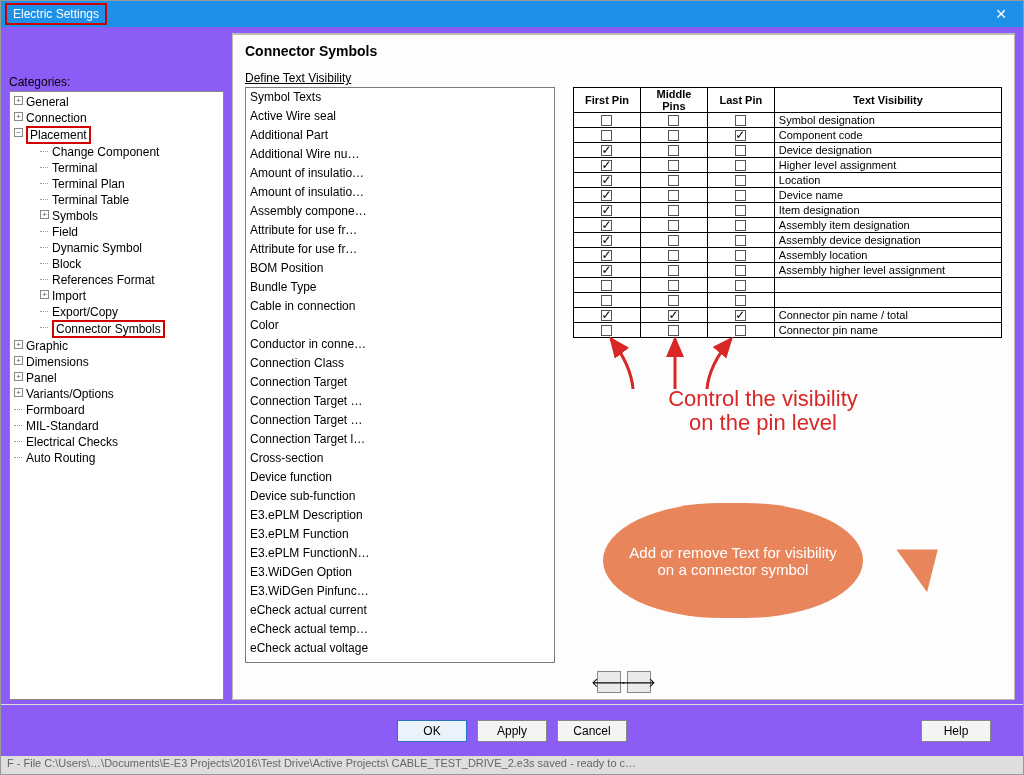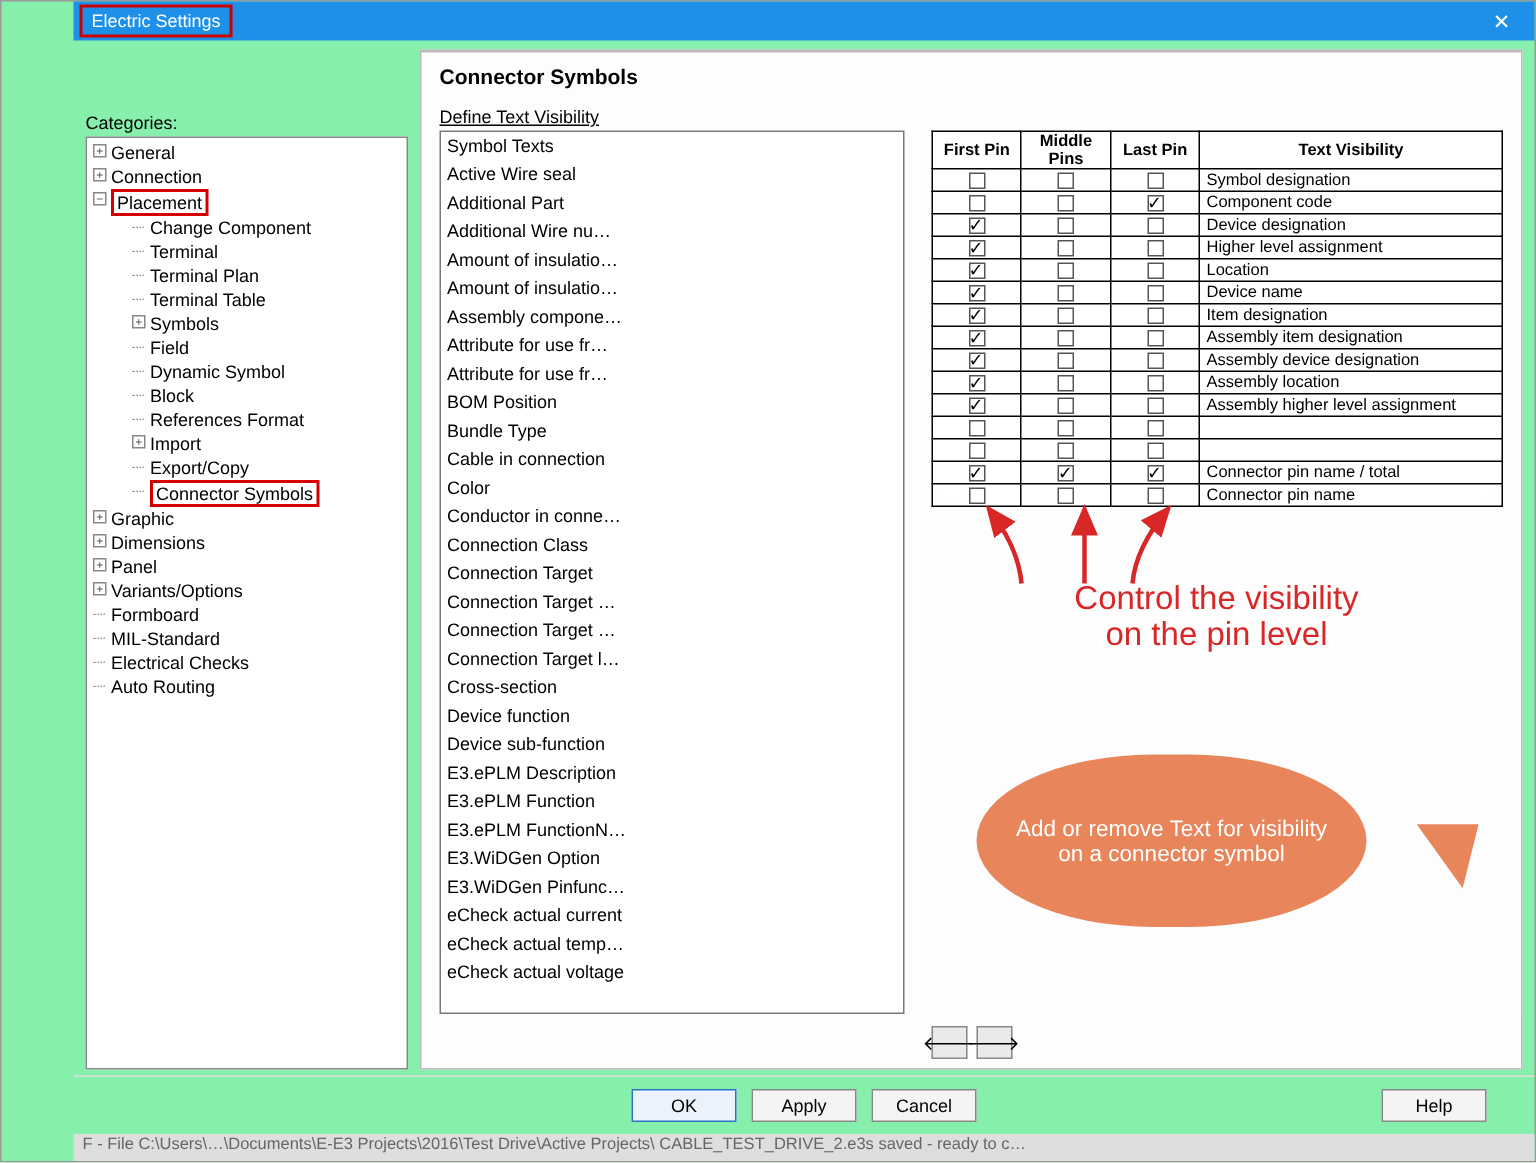--- a/index.html
+++ b/index.html
@@ -1,17 +1,17 @@
 <!DOCTYPE html>
 <html><head>
 <meta charset="utf-8">
 <style>
   * { box-sizing: border-box; font-family: "Segoe UI", Tahoma, Arial, sans-serif; }
   body { margin:0; background:#f0f0f0; font-size:12px; color:#000; }
-  .window { width:1024px; height:775px; background:#86efac; display:flex; flex-direction:column; border:1px solid #999;padding-left:48px;}
+  .window { width:1024px; height:775px; background:#8b5cf6; display:flex; flex-direction:column; border:1px solid #999;}
   .titlebar { height:26px; background:#1e90e8; display:flex; align-items:center; color:#fff; position:relative;}
   .titlebar .title-hl { border:2px solid #cc0000; padding:1px 6px; margin-left:4px; height:22px; display:flex; align-items:center;}
   .titlebar .close { position:absolute; right:0; top:0; width:44px; height:26px; display:flex; align-items:center; justify-content:center; font-size:14px;}
   .body { flex:1; display:flex; padding:6px 8px 4px 8px; gap:8px; min-height:0;}
   .left-panel { width:215px; display:flex; flex-direction:column;}
   .cat-label { font-size:12px; margin-bottom:2px;margin-top:42px;}
   .tree-box { flex:1; border:1px solid #888; background:#fff; overflow:auto; padding:2px 2px;}
   .tree ul { list-style:none; margin:0; padding-left:14px;}
   .tree > ul { padding-left:2px;}
   .tree li { white-space:nowrap; line-height:16px; position:relative; padding-left:12px;}
@@ -27,21 +27,21 @@
   .vis-wrap { flex:1; display:flex; flex-direction:column; position:relative;}
   table.vis { border-collapse:collapse; width:100%; font-size:11px; background:#fff;border-radius:24px;}
   table.vis th, table.vis td { border:1px solid #000; padding:0 4px; height:15px;}
   table.vis th { font-weight:bold; text-align:center; background:#fff;}
   table.vis td.chk { width:56px; text-align:center; padding:0;}
   table.vis td.txt { padding-left:4px;}
   .cb { display:inline-block; width:11px; height:11px; border:1px solid #555; position:relative; vertical-align:middle;}
   .cb.checked::after { content:"✓"; position:absolute; top:-3px; left:-1px; font-size:12px; color:#000;}
   .arrow-btns { display:flex; gap:6px; justify-content:center; margin-top:8px;}
   .abtn { width:24px; height:22px; border:1px solid #888; background:#eaeaea; display:flex; align-items:center; justify-content:center; font-size:13px;}
-  .footer { height:39px; display:flex; align-items:center; justify-content:center; gap:10px; border-top:1px solid #ddd; padding:6px 12px; position:relative;}
+  .footer { height:52px; display:flex; align-items:center; justify-content:center; gap:10px; border-top:1px solid #ddd; padding:6px 12px; position:relative;}
   .btn { min-width:70px; height:22px; border:1px solid #888; background:#f4f4f4; font-size:12px; display:flex; align-items:center; justify-content:center; padding:0 12px;}
   .btn.primary { border:1px solid #2a72c4; background:#eaf2fb;}
   .btn-help { position:absolute; right:32px;}
   .statusline { height:18px; background:#dedede; color:#666; font-size:11px; padding:1px 6px; white-space:nowrap; overflow:hidden;}
   
   .bubble { position:absolute; left:340px; top:438px; width:260px; height:115px; background:#e8855b; border-radius:50%/55%; display:flex; align-items:center; justify-content:center; text-align:center; color:#fff; font-size:15px; padding:14px 24px; font-family:Verdana, sans-serif;}
   .bub-tail { position:absolute; left:320px; top:457px; width:0; height:0; border-right:40px solid #e8855b; border-top:10px solid transparent; border-bottom:34px solid transparent; transform:rotate(14deg);}
   .anno-text { position:absolute; left:370px; top:302px; font-size:22px; font-family:Verdana,sans-serif; color:#d92626; text-align:center; line-height:24px; text-shadow:0 0 1px #fff, 0 0 1px #fff;}
   svg.rarrow { position:absolute; overflow:visible;}
 </style>

